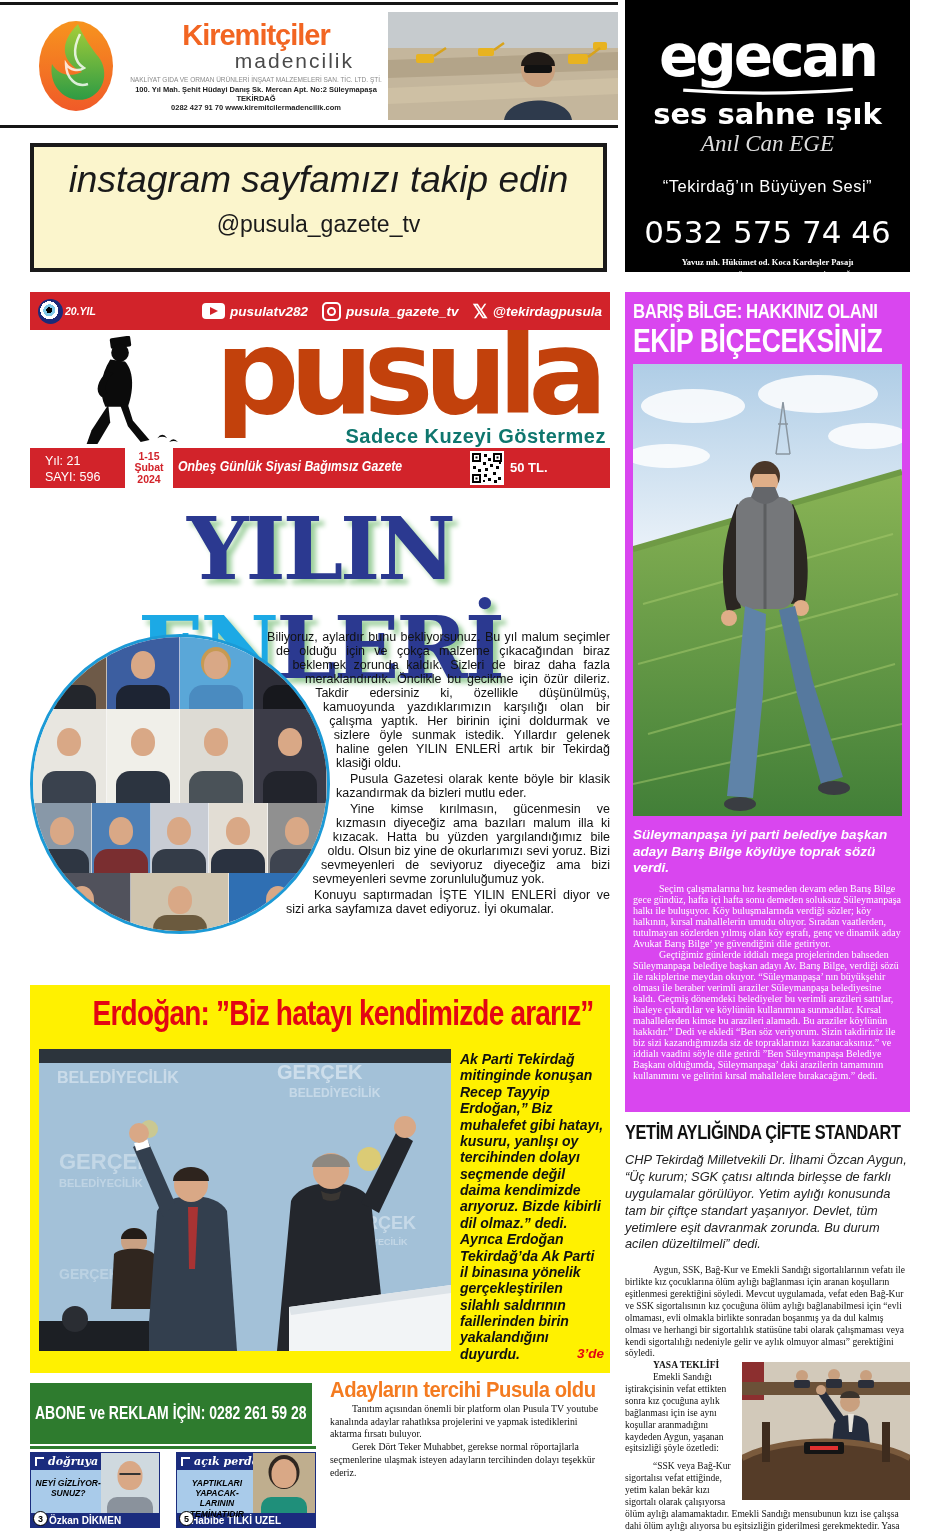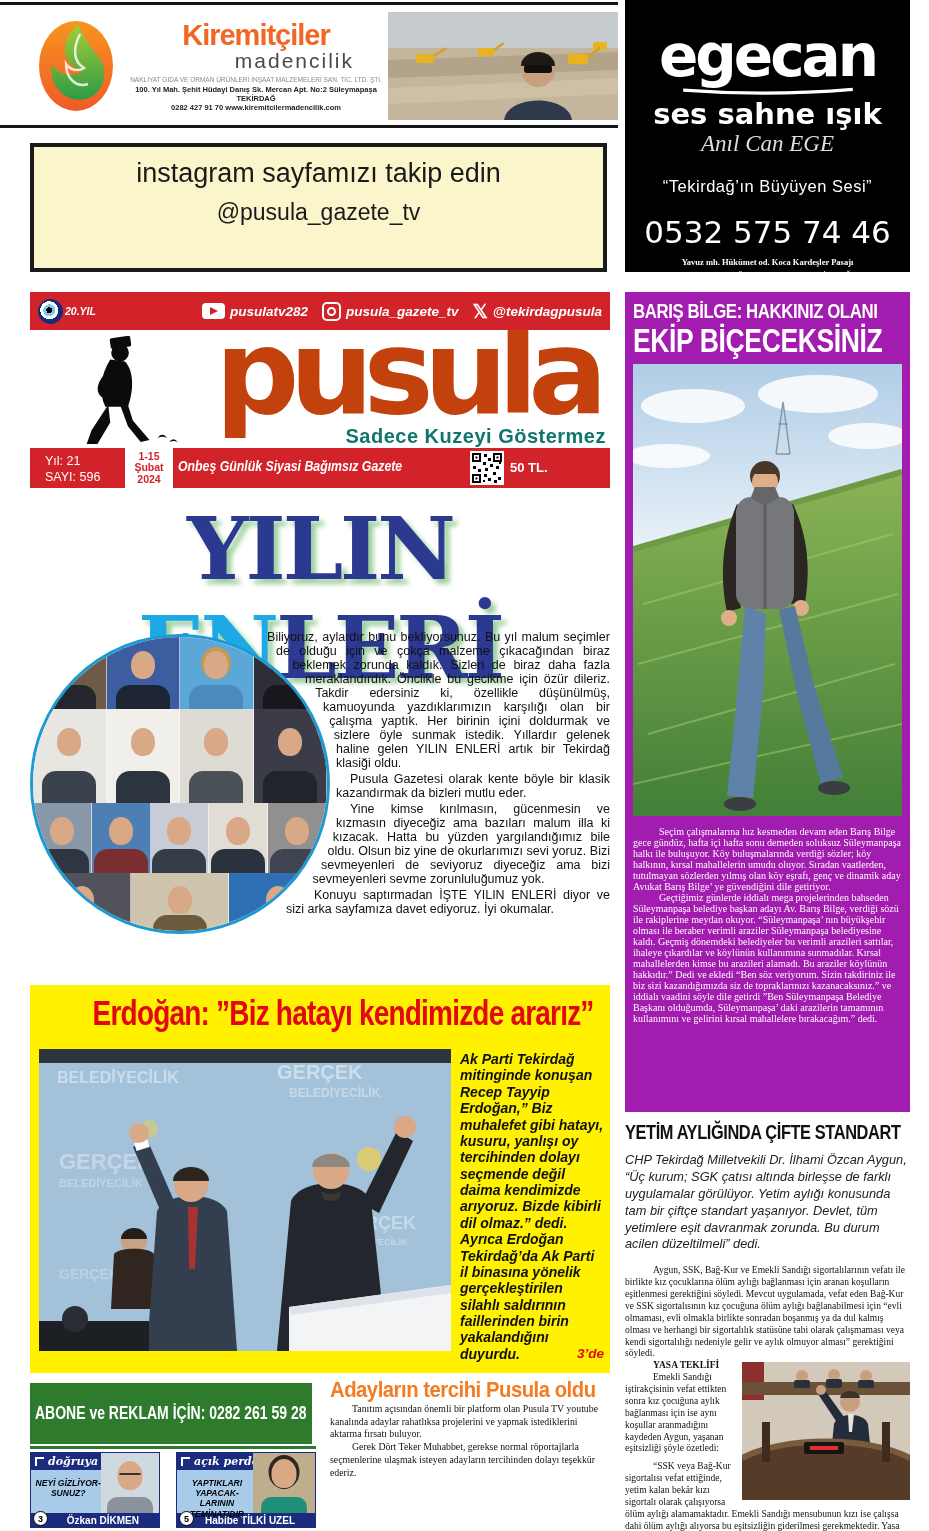--- a/index.html
+++ b/index.html
@@ -25,21 +25,21 @@
   .ege-swoosh{width:220px;height:8px;margin:2px auto 0;}
   .ege-sub{font-size:29px;font-weight:800;letter-spacing:0px;line-height:1;margin-top:1px;font-family:"DejaVu Sans",sans-serif;}
   .ege-person{font-size:23px;color:#ddd;font-family:"Liberation Serif",serif;font-style:italic;margin-top:2px;}
   .ege-slogan{font-size:16.5px;margin-top:20px;letter-spacing:0.5px;}
   .ege-phone{font-size:31px;font-weight:400;margin-top:18px;letter-spacing:0px;font-family:"DejaVu Sans",sans-serif;}
   .ege-addr{font-size:8.5px;font-weight:bold;font-family:"Liberation Serif",serif;line-height:1.5;margin-top:6px;}
 
   
   #insta{left:30px;top:143px;width:577px;height:129px;background:#FBF5CC;border:4px solid #1a1a1a;
          box-sizing:border-box;text-align:center;color:#1a1a1a;padding-top:10px;}
-  .in-l1,.in-l2{font-size:27px;line-height:1.25;}
+  .in-l1,.in-l2{font-size:37px;line-height:1.25;font-style:italic;}
   .in-h{font-size:23px;margin-top:8px;}
 
   
   #masthead{left:30px;top:292px;width:580px;height:196px;}
   .mast-top{height:38px;background:#D2232A;display:flex;align-items:center;color:#fff;padding:0 8px;box-sizing:border-box;}
   .nazar{width:25px;height:25px;border-radius:50%;
     background:radial-gradient(circle at 45% 45%, #000 0 3px, #7ec8e8 3px 6px, #fff 6px 9px, #1b2a78 9px);
     flex:0 0 auto;}
   .badge20{font-size:10.5px;font-weight:bold;font-style:italic;margin-left:2px;}
   .mast-sp{flex:1;}
@@ -56,21 +56,21 @@
   .mast-bot{height:40px;background:#D2232A;position:relative;color:#fff;}
   .mb-yil{position:absolute;left:15px;top:6px;font-size:12.5px;line-height:1.25;}
   .mb-date{position:absolute;left:95px;top:0;width:48px;height:40px;background:#fff;color:#D2232A;
     font-size:10.5px;font-weight:bold;text-align:center;display:flex;flex-direction:column;justify-content:center;line-height:1.1;}
   .mb-slogan{position:absolute;left:148px;top:9px;font-size:15px;font-weight:800;font-style:italic;
     transform:scaleX(0.82);transform-origin:left;white-space:nowrap;}
   .mb-qr{position:absolute;left:440px;top:3px;width:34px;height:34px;background:#fff;}
   .mb-price{position:absolute;left:480px;top:12px;font-size:13px;font-weight:bold;}
 
   
-  #baris-box{left:625px;top:292px;width:285px;height:820px;background:#a21caf;color:#fff;box-sizing:border-box;padding:8px;}
+  #baris-box{left:625px;top:292px;width:285px;height:820px;background:#d946ef;color:#fff;box-sizing:border-box;padding:8px;}
   .bb-kicker{font-size:20px;font-weight:800;letter-spacing:-0.5px;white-space:nowrap;display:inline-block;
     transform:scaleX(0.84);transform-origin:left;line-height:1.1;}
   .bb-head{font-size:34px;font-weight:800;letter-spacing:-0.5px;white-space:nowrap;display:inline-block;
     transform:scaleX(0.78);transform-origin:left;line-height:1.05;margin-top:1px;}
   .bb-photo{width:269px;height:452px;margin-top:5px;}
   .bb-caption{font-size:13.5px;font-weight:bold;font-style:italic;line-height:1.25;margin-top:7px;}
   .bb-body{margin-top:6px;}
   .bb-body p{font-family:"Liberation Serif",serif;font-size:10px;line-height:1.1;margin:0;text-indent:26px;}
 
   
@@ -109,21 +109,21 @@
   #teaser-0{left:30px;width:130px;} #teaser-1{left:176px;width:140px;}
   .t-head-bar{height:17px;background:#1B2C7E;color:#fff;font-family:"DejaVu Serif",serif;font-style:italic;font-weight:bold;
     font-size:11px;line-height:16px;padding-left:4px;display:flex;align-items:center;gap:4px;}
   .t-bracket{display:inline-block;width:7px;height:7px;border-left:2px solid #fff;border-top:2px solid #fff;}
   .t-body{position:relative;height:43px;}
   .t-title{position:absolute;left:2px;top:8px;width:55%;font-size:8.5px;font-weight:800;color:#000;text-align:center;line-height:1.2;font-style:italic;}
   .t-photo{position:absolute;right:0;top:-17px;width:45%;height:60px;overflow:hidden;}
   .t-hd{position:absolute;left:50%;top:6px;transform:translateX(-50%);width:25px;height:29px;border-radius:50% 50% 45% 45%;background:#d9a886;}
   .t-hr{position:absolute;left:50%;top:2px;transform:translateX(-50%);width:31px;height:34px;border-radius:50%;}
   .t-bd{position:absolute;bottom:0;left:50%;transform:translateX(-50%);width:46px;height:16px;border-radius:10px 10px 0 0;}
-  .t-foot{height:15px;background:#1B2C7E;color:#fff;font-size:10px;font-weight:bold;text-align:right;padding-right:20px;line-height:15px;}
+  .t-foot{height:15px;background:#1B2C7E;color:#fff;font-size:10px;font-weight:bold;text-align:center;padding-right:20px;line-height:15px;}
   .t-num{position:absolute;left:2px;bottom:1px;width:13px;height:13px;border-radius:50%;background:#fff;border:1px solid #000;
     font-size:9px;font-weight:bold;color:#000;display:flex;align-items:center;justify-content:center;}
 
   
   #adaylar{left:330px;top:1377px;width:280px;}
   .ad-head{color:#F47B20;font-size:22px;font-weight:800;letter-spacing:-0.5px;white-space:nowrap;display:inline-block;
     transform:scaleX(0.92);transform-origin:left;}
   #adaylar p{font-family:"Liberation Serif",serif;font-size:9.8px;line-height:1.3;color:#111;margin:0;text-indent:22px;}
   #adaylar p.first{margin-top:14px;}
 
@@ -504,20 +504,21 @@
       <rect x="103" y="133" width="58" height="112" rx="15" fill="#75777A"></rect>
       <path d="M132 133 L132 245" stroke="#5C5E60" stroke-width="3"></path>
       <path d="M118 133 q14 14 28 0 l-4 -10 l-20 0 z" fill="#64666A"></path>
       <circle cx="96" cy="254" r="8" fill="#DFAE88"></circle>
       <circle cx="168" cy="244" r="8" fill="#DFAE88"></circle>
       <path d="M112 242 L102 352 L94 432 L120 434 L130 330 L133 250 Z" fill="#5F83A8"></path>
       <path d="M146 246 L164 330 L188 420 L210 413 L180 318 L162 242 Z" fill="#56799E"></path>
       <ellipse cx="107" cy="440" rx="16" ry="7" fill="#3A3D42"></ellipse>
       <ellipse cx="201" cy="424" rx="16" ry="7" fill="#3A3D42"></ellipse>
     </svg>
+    <div class="bb-caption">Süleymanpaşa iyi parti belediye başkan adayı Barış Bilge köylüye toprak sözü verdi.</div>
     <div class="bb-body">
       <p>Seçim çalışmalarına hız kesmeden devam eden Barış Bilge gece gündüz, hafta içi hafta sonu demeden soluksuz Süleymanpaşa halkı ile buluşuyor. Köy buluşmalarında verdiği sözler; köy halkının, kırsal mahallelerin umudu oluyor. Sıradan vaatlerden, tutulmayan sözlerden yılmış olan köy eşrafı, genç ve dinamik aday Avukat Barış Bilge’ ye güvendiğini dile getiriyor.</p>
       <p>Geçtiğimiz günlerde iddialı mega projelerinden bahseden Süleymanpaşa belediye başkan adayı Av. Barış Bilge, verdiği sözü ile rakiplerine meydan okuyor. “Süleymanpaşa’ nın büyükşehir olması ile beraber verimli araziler Süleymanpaşa belediyesine kaldı. Geçmiş dönemdeki belediyeler bu verimli arazileri sattılar, ihaleye çıkardılar ve köylünün kullanımına sunmadılar. Kırsal mahallelerden kimse bu arazileri alamadı. Bu araziler köylünün hakkıdır.” Dedi ve ekledi “Ben söz veriyorum. Sizin takdiriniz ile biz sizi kazandığımızda siz de topraklarınızı kazanacaksınız.” ve iddialı vaadini söyle dile getirdi ”Ben Süleymanpaşa Belediye Başkanı olduğumda, Süleymanpaşa’ daki arazilerin tamamının kullanımını ve gelirini kırsal mahallelere bırakacağım.” dedi.</p>
     </div>
   </div>
 
   <div id="yetim" class="abs">
     <span class="yt-head">YETİM AYLIĞINDA ÇİFTE STANDART</span>
     <div class="yt-lead">CHP Tekirdağ Milletvekili Dr. İlhami Özcan Aygun, “Üç kurum; SGK çatısı altında birleşse de farklı uygulamalar görülüyor. Yetim aylığı konusunda tam bir çiftçe standart yaşanıyor. Devlet, tüm yetimlere eşit davranmak zorunda. Bu durum acilen düzeltilmeli” dedi.</div>
     <div class="yt-body">

